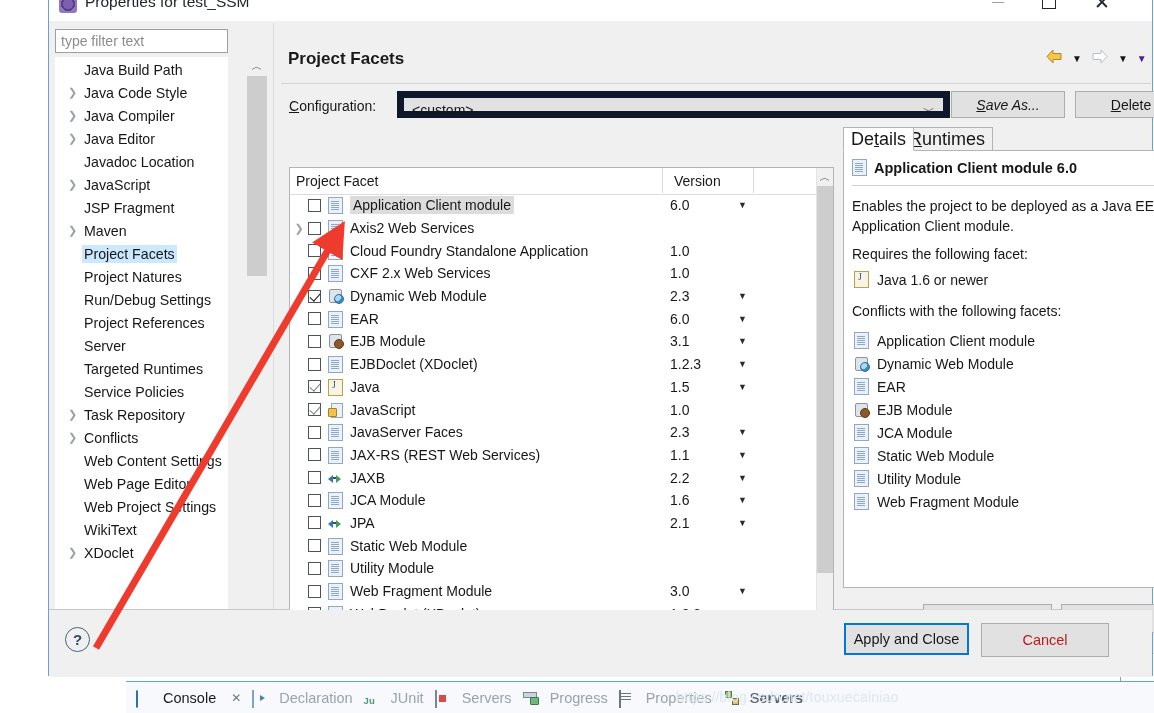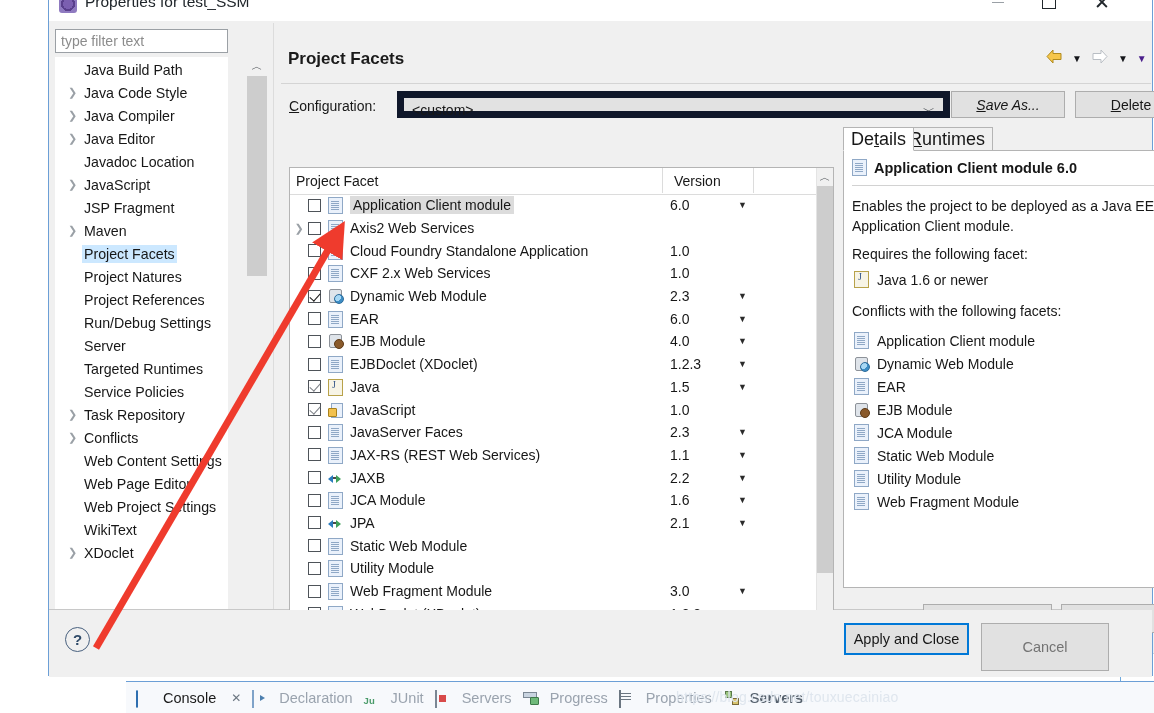--- a/index.html
+++ b/index.html
@@ -142,21 +142,21 @@
   .det-conf-item{height:23px;display:flex;align-items:center;gap:8px;font-size:14px;color:#171717;}
 
   
   .btn-revert{left:642px;top:581px;width:129px;height:29px;}
   .btn-apply{left:780px;top:581px;width:126px;height:29px;}
 
   
   .dlg-foot{position:absolute;left:0px;top:587px;width:1103px;height:66px;background:#f0f0f0;}
   .help-btn{position:absolute;left:16px;top:17px;width:23px;height:23px;border-radius:50%;border:1px solid #49617f;color:#2f4a68;display:flex;align-items:center;justify-content:center;font-size:15px;font-weight:bold;background:#f0f0f0;}
   .btn-applyclose{position:absolute;left:795px;top:13px;width:125px;height:32px;background:#e1e1e1;border:2px solid #0078d7;box-sizing:border-box;display:flex;align-items:center;justify-content:center;font-size:14.5px;color:#171717;}
-  .btn-cancel{position:absolute;left:932px;top:13px;width:128px;height:48px;background:#e1e1e1;border:1px solid #adadad;box-sizing:border-box;display:flex;align-items:center;justify-content:center;font-size:14.5px;color:#737373;}
+  .btn-cancel{position:absolute;left:932px;top:13px;width:128px;height:34px;background:#e1e1e1;border:1px solid #adadad;box-sizing:border-box;display:flex;align-items:center;justify-content:center;font-size:14.5px;color:#b91c1c;}
 
   
   .red-arrow{position:absolute;left:0;top:0;width:1154px;height:713px;pointer-events:none;}
 
   
   .ic-doc{width:13px;height:15px;background:#eaf1fb;border:1px solid #8fa8c6;position:relative;display:inline-block;}
   .ic-doc:before{content:"";position:absolute;left:2px;top:3px;width:8px;height:1px;box-shadow:0 2px 0 #8fa8c6,0 4px 0 #8fa8c6,0 6px 0 #8fa8c6,0 8px 0 #8fa8c6;background:#8fa8c6;}
   .ic-web{width:15px;height:15px;position:relative;display:inline-block;}
   .ic-web:before{content:"";position:absolute;left:1px;top:1px;width:11px;height:12px;background:#dfe4ea;border:1px solid #8d9299;border-radius:2px;}
   .ic-web:after{content:"";position:absolute;left:6px;top:6px;width:8px;height:8px;border-radius:50%;background:radial-gradient(circle at 35% 35%,#a7d8f5 0 3px,#3d8dc4 3px 5px);border:1px solid #2b6b9b;}
@@ -291,25 +291,25 @@
             <div class="tnode sel">
               <span class="arrow"></span>
               <span class="tlabel">Project Facets</span>
             </div>
             <div class="tnode">
               <span class="arrow"></span>
               <span class="tlabel">Project Natures</span>
             </div>
             <div class="tnode">
               <span class="arrow"></span>
+              <span class="tlabel">Run/Debug Settings</span>
+            </div>
+            <div class="tnode">
+              <span class="arrow"></span>
               <span class="tlabel">Project References</span>
-            </div>
-            <div class="tnode">
-              <span class="arrow"></span>
-              <span class="tlabel">Run/Debug Settings</span>
             </div>
             <div class="tnode">
               <span class="arrow"></span>
               <span class="tlabel">Server</span>
             </div>
             <div class="tnode">
               <span class="arrow"></span>
               <span class="tlabel">Targeted Runtimes</span>
             </div>
             <div class="tnode">
@@ -447,21 +447,21 @@
                 <span class="ficon"><span class="ic-doc"></span></span>
                 <span class="fname">EAR</span>
                 <span class="fver">6.0</span>
                 <span class="fcaret">▼</span>
               </div>
               <div class="frow">
                 <span class="expander"></span>
                 <span class="chk"></span>
                 <span class="ficon"><span class="ic-ejb"></span></span>
                 <span class="fname">EJB Module</span>
-                <span class="fver">4.0</span>
+                <span class="fver">3.1</span>
                 <span class="fcaret">▼</span>
               </div>
               <div class="frow">
                 <span class="expander"></span>
                 <span class="chk"></span>
                 <span class="ficon"><span class="ic-doc"></span></span>
                 <span class="fname">EJBDoclet (XDoclet)</span>
                 <span class="fver">1.2.3</span>
                 <span class="fcaret">▼</span>
               </div>

